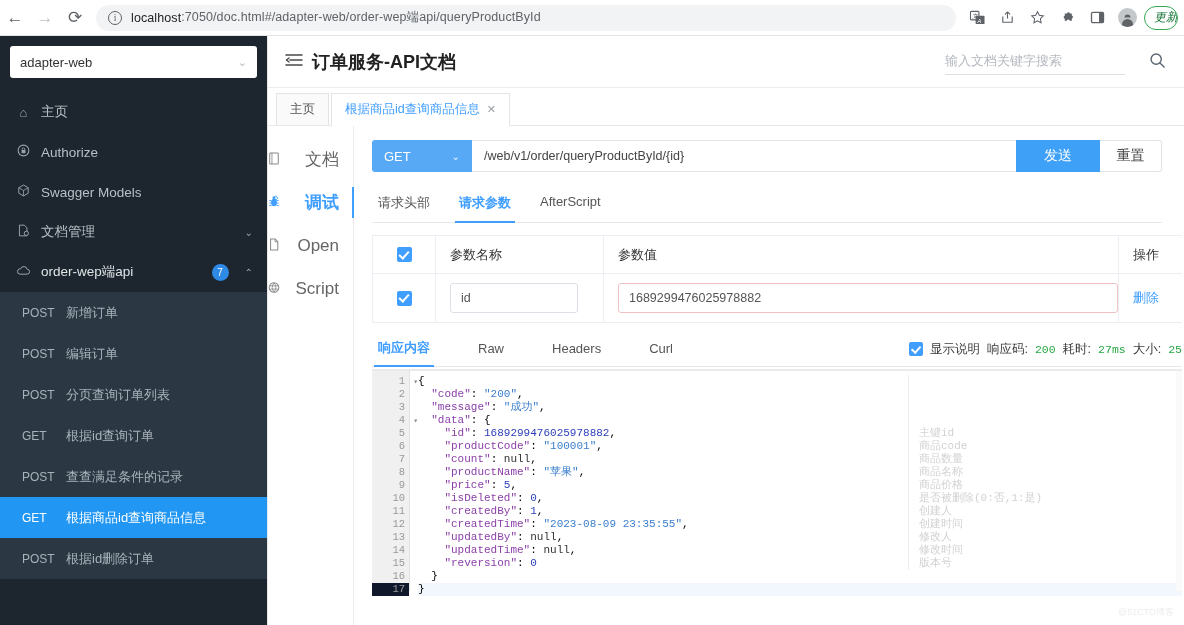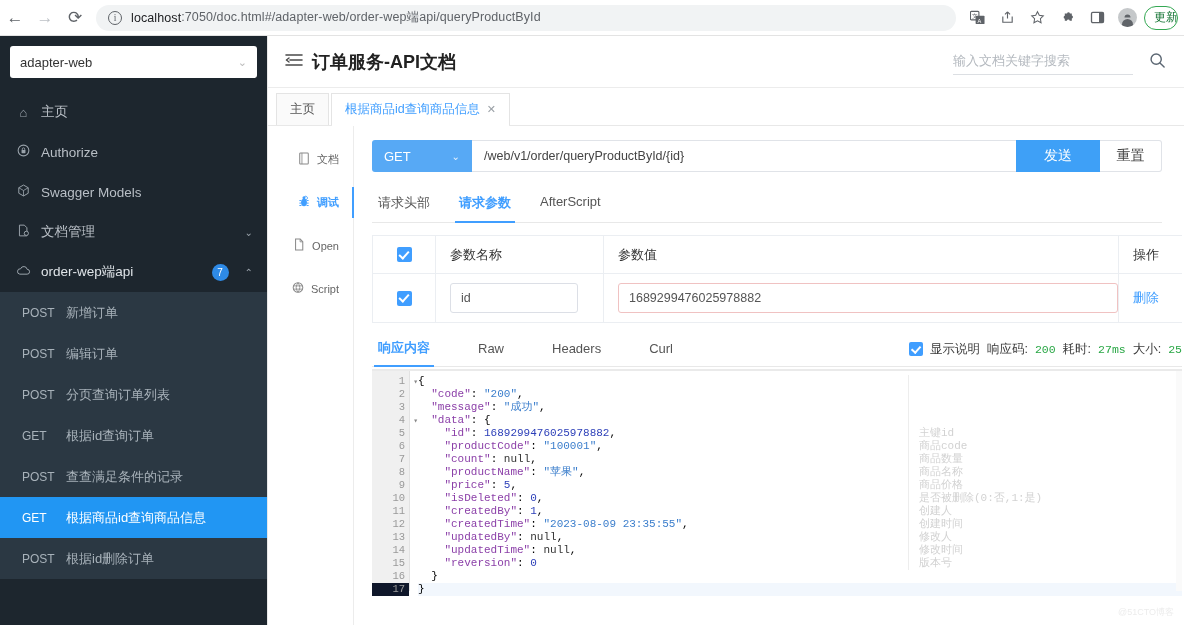--- a/index.html
+++ b/index.html
@@ -26,21 +26,21 @@
     border-radius: 13px; display: flex; align-items: center; padding: 0 12px;
     font-size: 12.5px; color: #202124; letter-spacing: .1px;
   }
   .omnibox .info-ic {
     width: 14px; height: 14px; border: 1.3px solid #5f6368; border-radius: 50%;
     margin-right: 9px; font-size: 9.5px; line-height: 12px; text-align: center;
     color: #5f6368; font-family: "Liberation Serif", serif; flex: none;
   }
   .url-host { color: #202124; }
   .url-rest { color: #5f6368; }
-  .tb-icons { display: flex; align-items: center; gap: 4px; padding-right: 6px; }
+  .tb-icons { display: flex; align-items: center; gap: 4px; padding-right: 6px; font-style: italic; }
   .tb-ic {
     width: 26px; height: 26px; display: flex; align-items: center; justify-content: center;
     color: #5f6368; font-size: 14px;
   }
   .avatar-ic {
     width: 19px; height: 19px; border-radius: 50%; background: #c5c8ca;
     display: flex; align-items: flex-end; justify-content: center; overflow: hidden;
   }
   .avatar-ic::before {
     content: ""; width: 11px; height: 8px; border-radius: 6px 6px 0 0; background: #5f6368;
@@ -89,21 +89,21 @@
   .main {
     position: absolute; left: 267px; top: 36px; width: 917px; height: 589px;
     background: #fff; border-left: 1px solid #e8e8e8;
   }
   .main-header {
     height: 52px; display: flex; align-items: center; padding: 0 16px;
     border-bottom: 1px solid #ececec;
   }
   .burger { width: 22px; color: #4a4a4a; font-size: 17px; line-height: 1; }
   .doc-title { font-size: 18px; color: #222; margin-left: 6px; font-weight: bold; }
-  .header-search { margin-left: auto; display: flex; align-items: center; gap: 16px; }
+  .header-search { margin-left: auto; display: flex; align-items: center; gap: 24px; }
   .search-field {
     width: 180px; border-bottom: 1px solid #dcdfe3; height: 26px;
     display: flex; align-items: center; font-size: 13px; color: #b4b9bf;
   }
   .search-ic { color: #5b6672; font-size: 15px; padding-right: 2px; }
 
   .tabbar {
     height: 38px; display: flex; align-items: flex-end; padding-left: 8px;
     border-bottom: 1px solid #e8e8e8; background: #fff;
   }
@@ -116,22 +116,22 @@
   .tab.active::after {
     content: ""; position: absolute; left: 0; right: 0; bottom: -1px; height: 1px; background: #fff;
   }
   .tab .x { color: #9aa0a6; font-size: 11px; }
 
   .body-row { display: flex; height: 499px; }
   .inner-nav {
     width: 86px; padding-top: 12px; border-right: 1px solid #ececec; flex: none;
   }
   .inner-item {
-    height: 43px; display: flex; align-items: center; justify-content: flex-end;
-    gap: 7px; padding-right: 14px; font-size: 11px; color: #666; position: relative;
+    height: 43px; display: flex; align-items: center; justify-content: space-between;
+    gap: 7px; padding-right: 14px; font-size: 17px; color: #666; position: relative;
   }
   .inner-item .ic { font-size: 12px; color: #8a8a8a; }
   .inner-item.active { color: #409eff; font-weight: bold; }
   .inner-item.active .ic { color: #409eff; }
   .inner-item.active::after {
     content: ""; position: absolute; right: -1px; top: 6px; bottom: 6px; width: 2px; background: #409eff;
   }
 
   .debug-panel { flex: 1; padding: 14px 0 0 18px; min-width: 0; }
 

